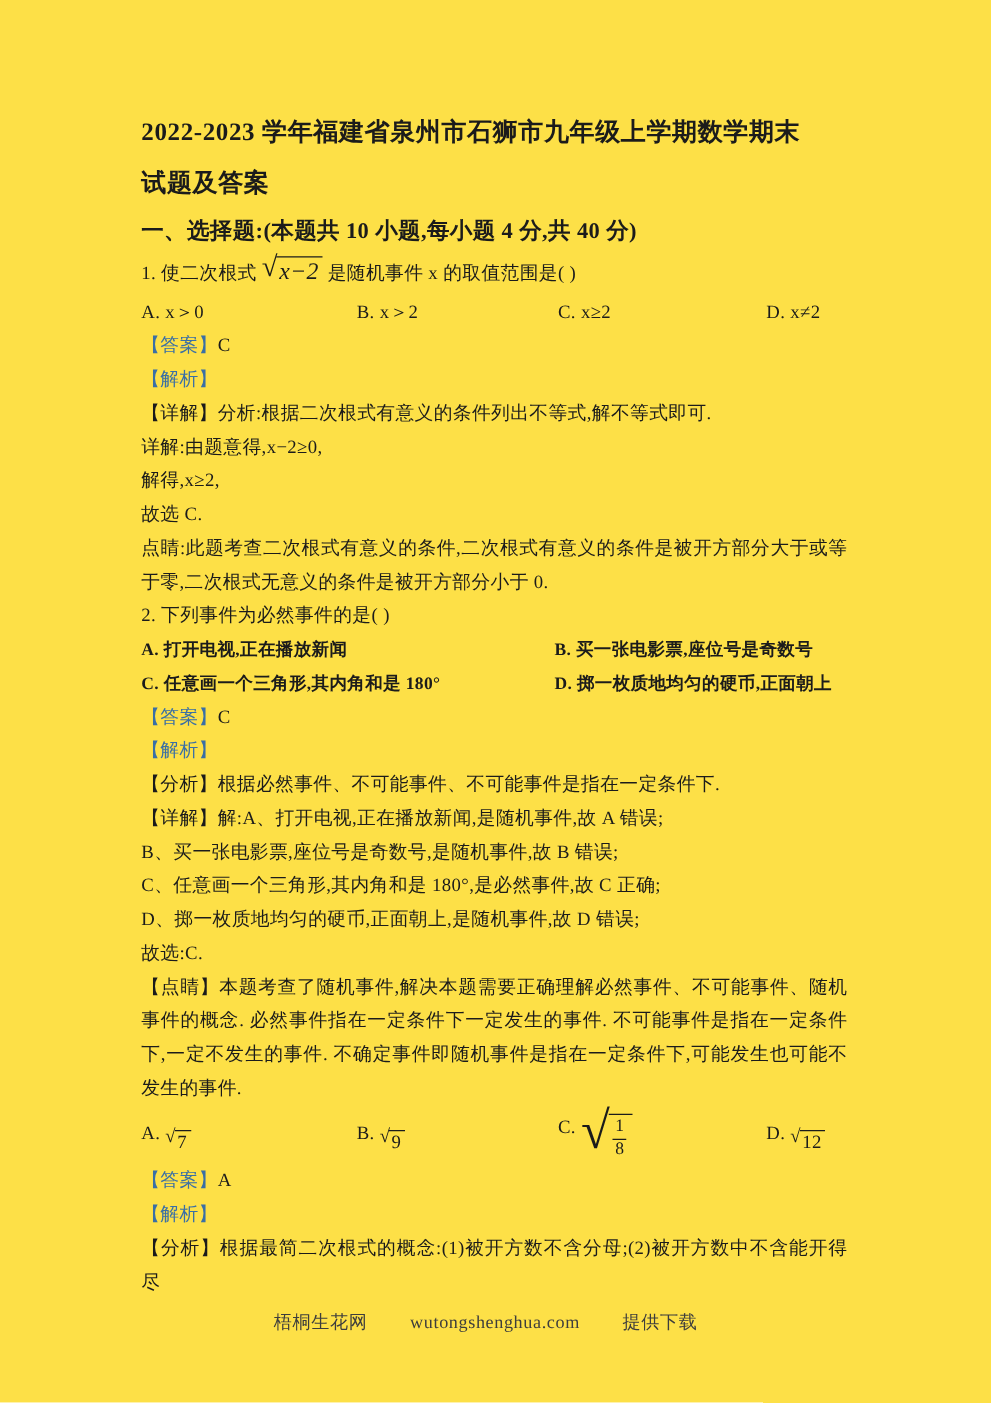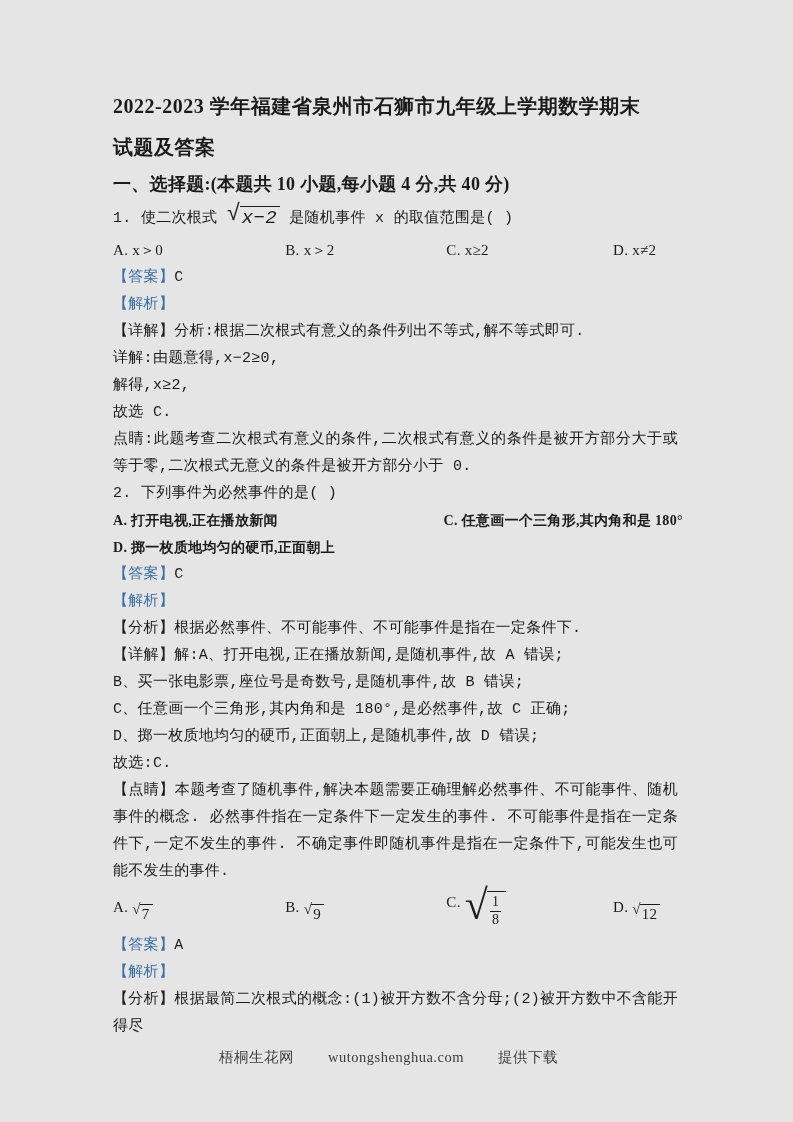--- a/index.html
+++ b/index.html
@@ -1,25 +1,25 @@
 <!DOCTYPE html>
 <html lang="zh" style="--accent: #3a6fa5;"><head>
 <meta charset="utf-8">
 <style>
   :root { --accent: #3a6fa5; --ink: #1b1b1b; }
   * { box-sizing: border-box; }
   html, body { margin: 0; padding: 0; background: #ffffff; }
   body { width: 793px; height: 1122px; font-family: "Liberation Serif", "DejaVu Serif", serif; color: var(--ink); }
-  .page { position: relative; width: 793px; height: 1122px; background: #e5e5e5; overflow: hidden; padding: 86px 115px 0 113px; }
+  .page { position: relative; width: 793px; height: 1122px; background: #fde047; overflow: hidden; padding: 86px 115px 0 113px; }
 
   h1 { margin: 0 0 2px 0; font-size: 20px; line-height: 41px; font-weight: bold; letter-spacing: 0.5px; }
   h1 .tline { display: block; }
   h2 { margin: 0; font-size: 18px; line-height: 29px; font-weight: bold; letter-spacing: 0.3px; }
 
-  p { margin: 0; font-size: 15px; line-height: 27px; letter-spacing: 0.3px; text-align: justify; font-family: Liberation Mono, monospace; }
+  p { margin: 0; font-size: 15px; line-height: 27px; letter-spacing: 0.3px; text-align: justify; }
   .stem { line-height: 27px; }
   .stem-tall { line-height: 36px; }
 
   .opts4 { display: grid; grid-template-columns: 30.5% 28.5% 29.5% 11.5%; font-size: 15px; line-height: 27px; letter-spacing: 0.3px; }
   .opts2 { display: grid; grid-template-columns: 58.5% 41.5%; font-size: 14px; line-height: 27px; letter-spacing: 0.3px; font-weight: bold; }
   .opts4.tall { align-items: center; min-height: 47px; }
   .opt { white-space: nowrap; }
 
   .blue { color: var(--accent); }
 
@@ -74,20 +74,21 @@
     <p>详解:由题意得,x−2≥0,</p>
     <p>解得,x≥2,</p>
     <p>故选 C.</p>
     <p>点睛:此题考查二次根式有意义的条件,二次根式有意义的条件是被开方部分大于或等于零,二次根式无意义的条件是被开方部分小于 0.</p>
   </section>
 
   <section>
     <p class="stem">2. 下列事件为必然事件的是(    )</p>
     <div class="opts2">
       <span class="opt">A. 打开电视,正在播放新闻</span>
+      <span class="opt">B. 买一张电影票,座位号是奇数号</span>
       <span class="opt">C. 任意画一个三角形,其内角和是 180°</span>
       <span class="opt">D. 掷一枚质地均匀的硬币,正面朝上</span>
     </div>
     <p><span class="blue">【答案】</span><span>C</span></p>
     <p><span class="blue">【解析】</span></p>
     <p>【分析】根据必然事件、不可能事件、不可能事件是指在一定条件下.</p>
     <p>【详解】解:A、打开电视,正在播放新闻,是随机事件,故 A 错误;</p>
     <p>B、买一张电影票,座位号是奇数号,是随机事件,故 B 错误;</p>
     <p>C、任意画一个三角形,其内角和是 180°,是必然事件,故 C 正确;</p>
     <p>D、掷一枚质地均匀的硬币,正面朝上,是随机事件,故 D 错误;</p>

